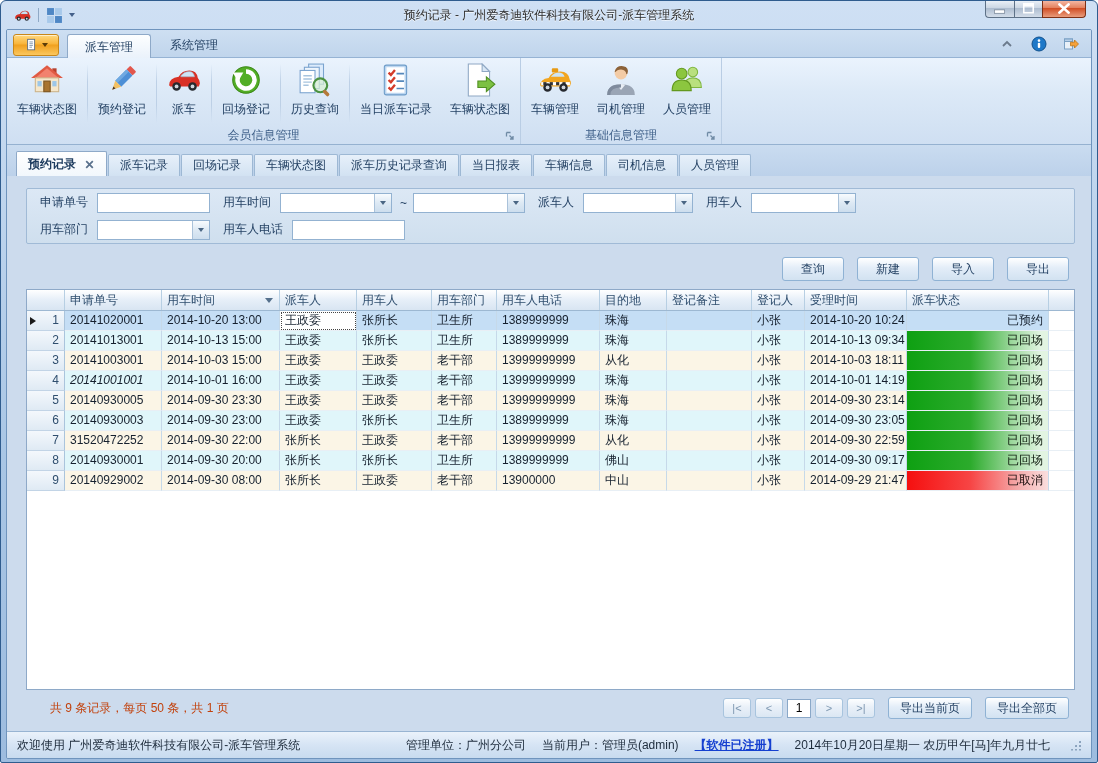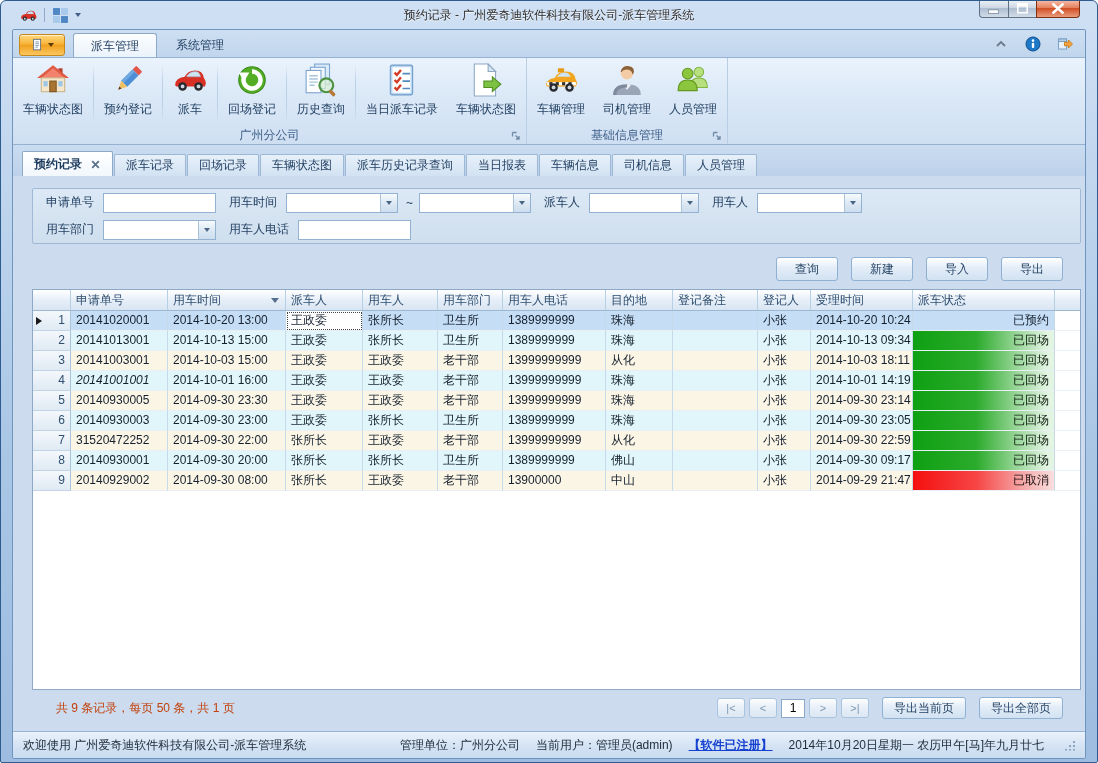--- a/index.html
+++ b/index.html
@@ -1,20 +1,20 @@
 <!DOCTYPE html>
 <html><head>
 <meta charset="utf-8">
 <style>
   html,body{margin:0;padding:0;background:#fff;}
   *{box-sizing:border-box;}
   .window{
     width:1098px;height:763px;
     border:1px solid #2f5c8e;border-radius:6px 6px 2px 2px;
-    padding:0 11px 3px;
+    padding:0 5px 3px;
     background:linear-gradient(#cfe0f4,#a9c6e5 60%,#9dbcdf);
     overflow:hidden;position:relative;
     font-family:"Liberation Sans","DejaVu Sans",sans-serif;font-size:12px;color:#1e3c5f;
   }
   .inner{width:100%;height:100%;display:flex;flex-direction:column;}
   
   .titlebar{height:28px;position:relative;display:flex;align-items:center;}
   .qat{display:flex;align-items:center;gap:4px;padding-left:8px;}
   .qat .qicon{width:17px;height:17px;display:inline-flex;}
   .qat .qsep{width:1px;height:14px;background:#8fa9c6;margin:0 3px;}
@@ -163,21 +163,21 @@
       <div class="tabrow">
         <div class="app-button">
           <span class="aicon">
               <svg viewBox="0 0 16 16">
                 <rect x="3" y="1.5" width="8" height="12" fill="#fff" stroke="#5a6c80"></rect>
                 <path d="M5 4.5 h4 M5 6.5 h4 M5 8.5 h4 M5 10.5 h3" stroke="#7f93a8"></path>
               </svg>
             </span>
           <span class="adrop"></span>
         </div>
-        <div id="ribbon-tabs" style="display:flex;align-items:flex-start;">
+        <div id="ribbon-tabs" style="display:flex;align-items:center;">
             <div class="rtab active">派车管理</div>
             <div class="rtab">系统管理</div>
           </div>
         <div class="tabrow-right">
           <span class="ticon">
               <svg viewBox="0 0 16 16">
                 <path d="M4 10 l4 -4 4 4" fill="none" stroke="#6b7a8c" stroke-width="1.8"></path>
               </svg>
             </span>
           <span class="ticon">
@@ -288,21 +288,21 @@
                   <svg viewBox="0 0 32 32">
                     <path d="M5 1 h13 l7 7 v23 H5 z" fill="#fff" stroke="#8fa8c4"></path>
                     <polygon points="18,1 18,8 25,8" fill="#d9e7f5" stroke="#8fa8c4"></polygon>
                     <polygon points="14,17 22,17 22,13 30,20 22,27 22,23 14,23" fill="#7cc142" stroke="#508f22"></polygon>
                   </svg>
                 </span>
                 <span class="rlabel">车辆状态图</span>
               </div>
             </div>
             <div class="rgroup-label-row">
-              <span>广州分公司</span>
+              <span>会员信息管理</span>
               <span class="launcher">
                 <svg viewBox="0 0 12 12">
                   <path d="M2.5 2.5 h4 M2.5 2.5 v4" stroke="#6f8aa5" stroke-width="1.3" fill="none"></path>
                   <path d="M5.5 5.5 L9 9 M9 6 V9 H6" stroke="#6f8aa5" stroke-width="1.3" fill="none"></path>
                 </svg>
               </span>
             </div>
           </div>
           <div class="rgroup">
             <div class="rbtn-row">

